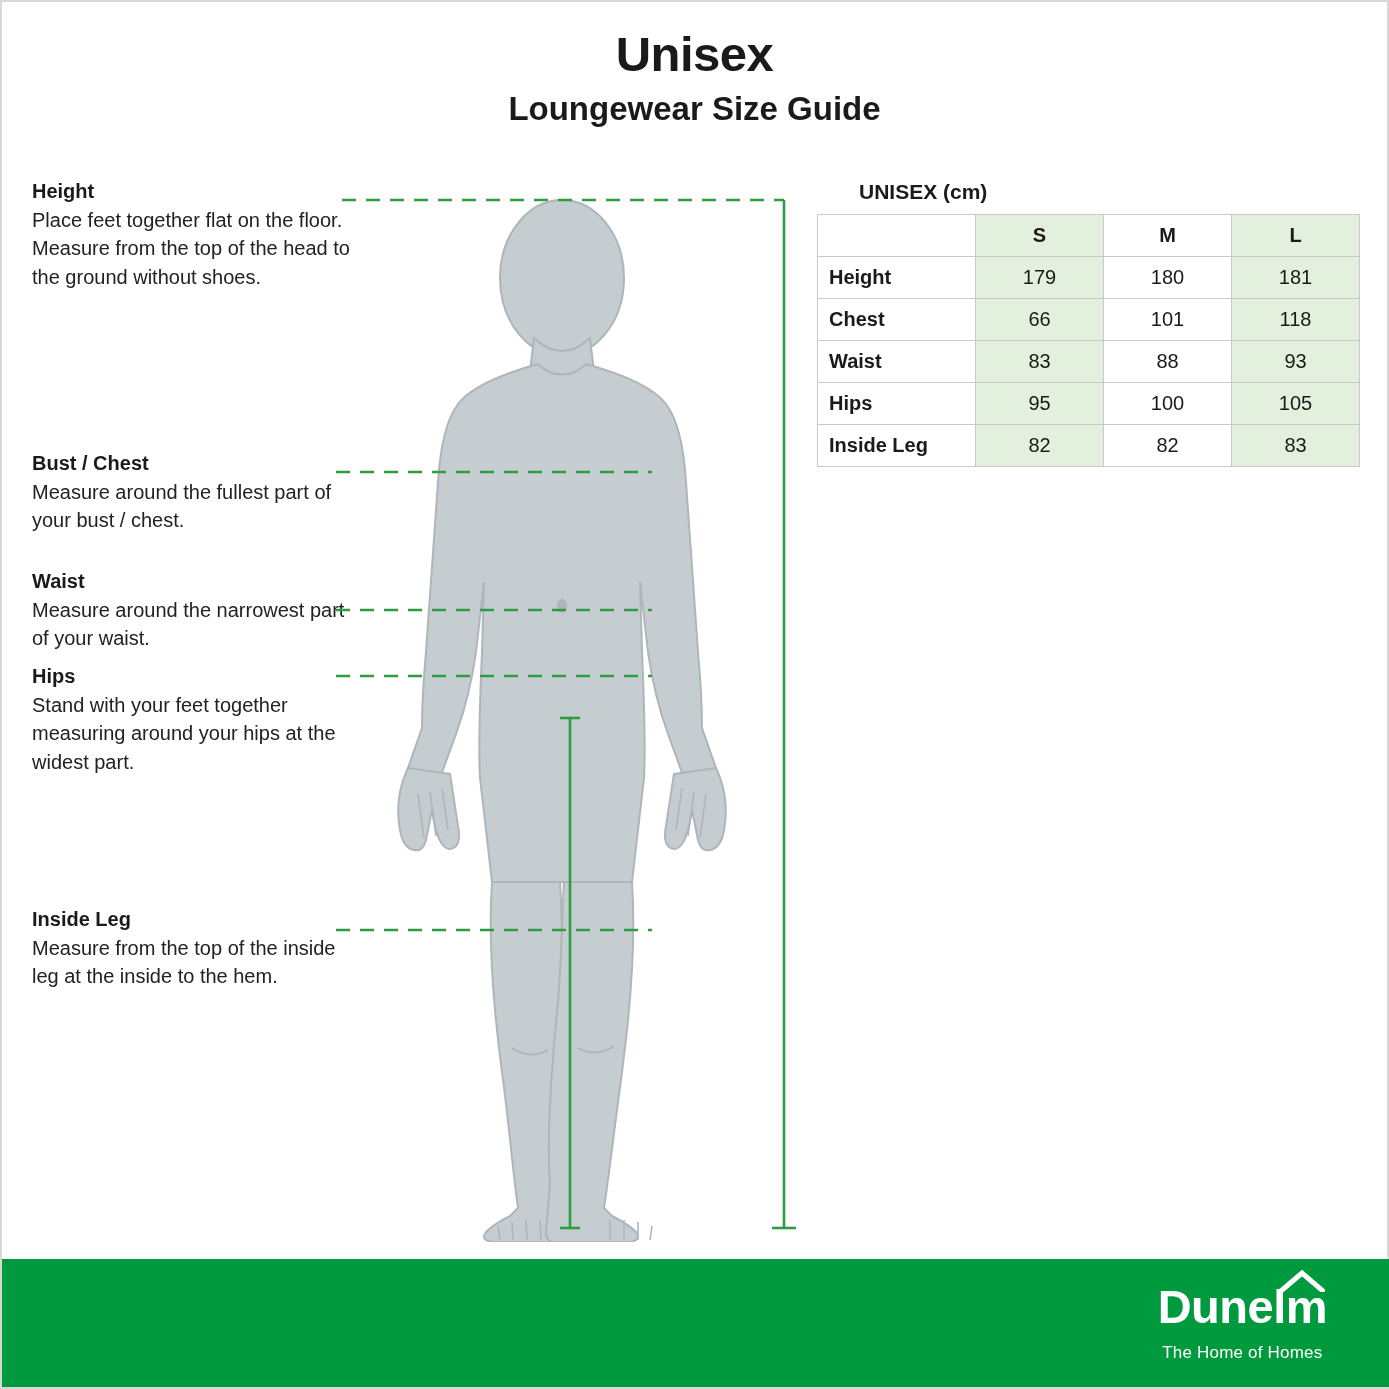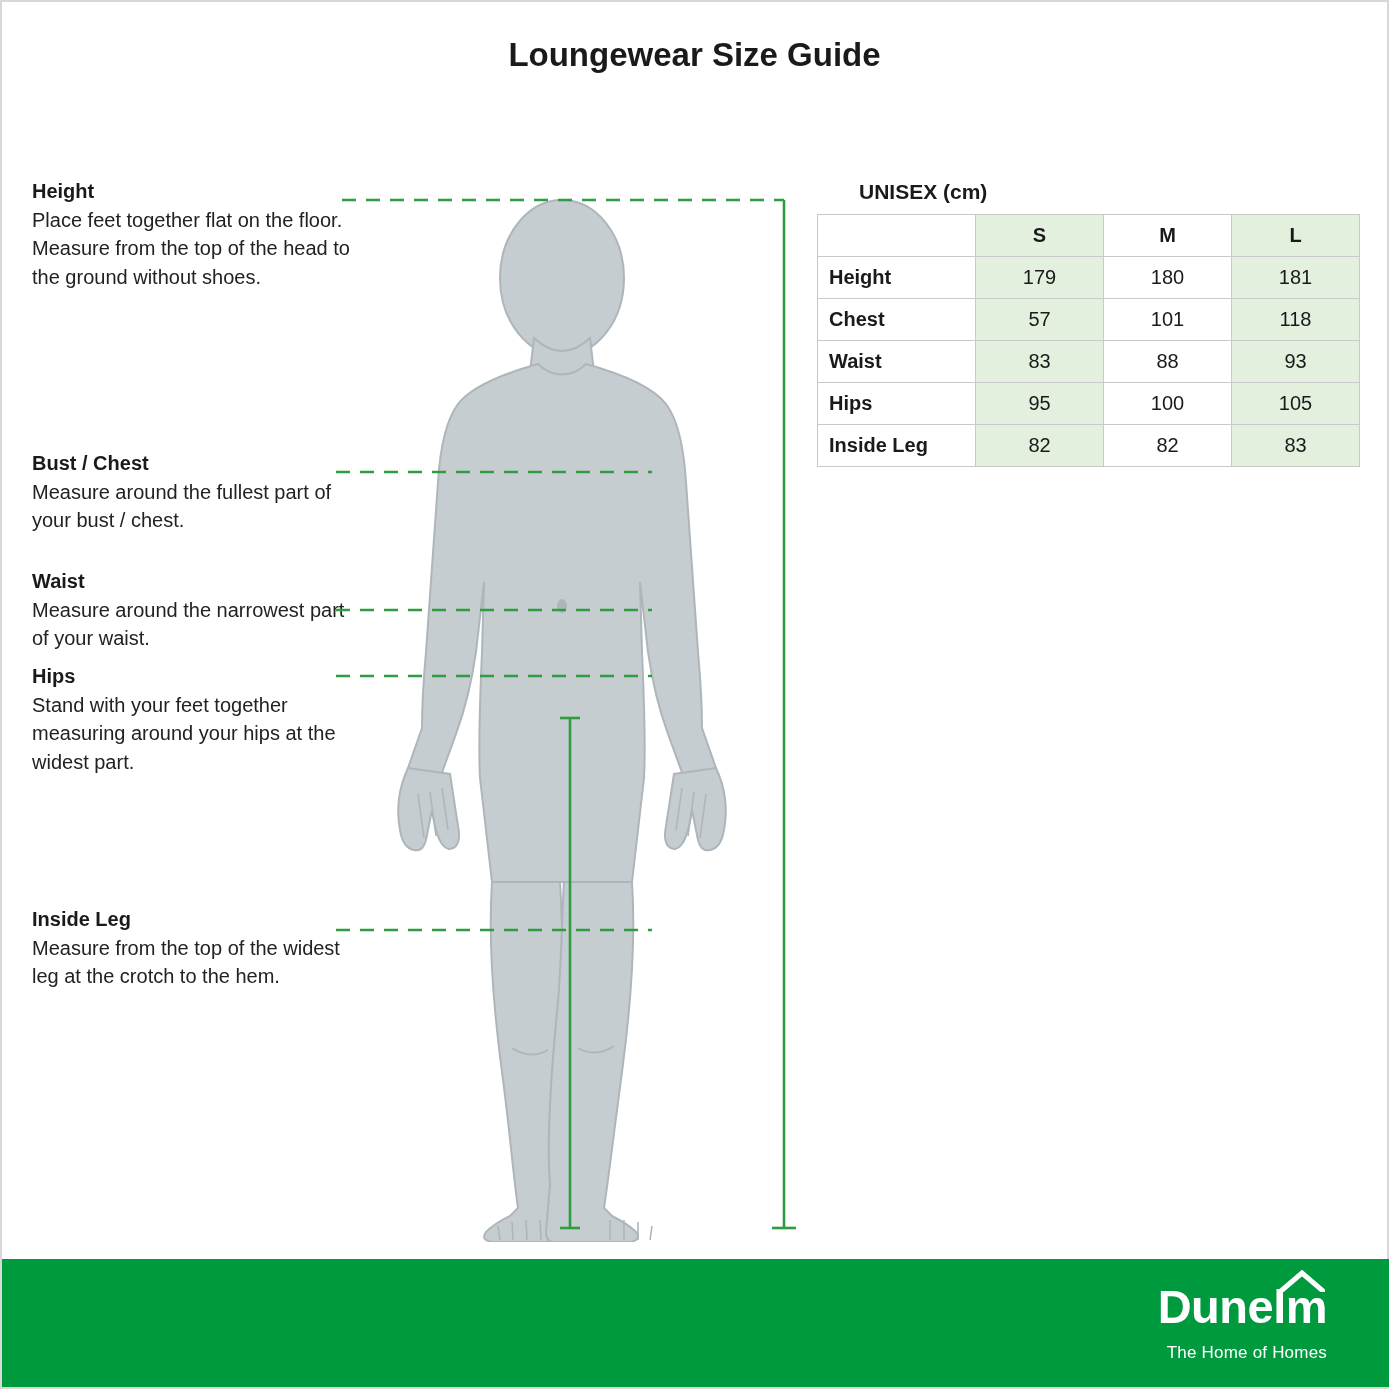--- a/index.html
+++ b/index.html
@@ -119,21 +119,21 @@
     left: 0;
     bottom: 0;
     width: 1389px;
     height: 128px;
     background: #009a3e;
   }
   #logo {
     position: absolute;
     right: 64px;
     top: 24px;
-    text-align: right;
+    text-align: center;
     color: #ffffff;
   }
   #logo-word {
     font-size: 47px;
     font-weight: bold;
     letter-spacing: -0.5px;
     line-height: 1;
     position: relative;
     display: inline-block;
   }
@@ -150,20 +150,21 @@
     letter-spacing: 0.2px;
   }
   #logo-tag b { font-weight: normal; }
 </style>
 </head>
 <body>
 
 <div id="page">
 
   <div id="header">
+    <div id="title">Unisex</div>
     <div id="subtitle">Loungewear Size Guide</div>
   </div>
 
   <div id="annotations">
 
     <div class="ann" style="top:0px;">
       <div class="ann-title">Height</div>
       <div class="ann-body">Place feet together flat on the floor. Measure from the top of the head to the ground without shoes.</div>
     </div>
 
@@ -177,21 +178,21 @@
       <div class="ann-body">Measure around the narrowest part of your waist.</div>
     </div>
 
     <div class="ann" style="top:485px;">
       <div class="ann-title">Hips</div>
       <div class="ann-body">Stand with your feet together measuring around your hips at the widest part.</div>
     </div>
 
     <div class="ann" style="top:728px;">
       <div class="ann-title">Inside Leg</div>
-      <div class="ann-body">Measure from the top of the widest leg at the crotch to the hem.</div>
+      <div class="ann-body">Measure from the top of the inside leg at the inside to the hem.</div>
     </div>
 
   </div>
 
   <div id="figure">
     <svg width="480" height="1060" viewBox="0 0 480 1060" xmlns="http://www.w3.org/2000/svg">
       <g>
 
         <ellipse cx="240" cy="96" rx="62" ry="78" fill="#c6cdd1" stroke="#aeb6bb" stroke-width="2"></ellipse>
 
@@ -302,21 +303,21 @@
       </thead>
       <tbody>
         <tr>
           <td class="row-label">Height</td>
           <td class="shade">179</td>
           <td>180</td>
           <td class="shade">181</td>
         </tr>
         <tr>
           <td class="row-label">Chest</td>
-          <td class="shade">57</td>
+          <td class="shade">66</td>
           <td>101</td>
           <td class="shade">118</td>
         </tr>
         <tr>
           <td class="row-label">Waist</td>
           <td class="shade">83</td>
           <td>88</td>
           <td class="shade">93</td>
         </tr>
         <tr>

